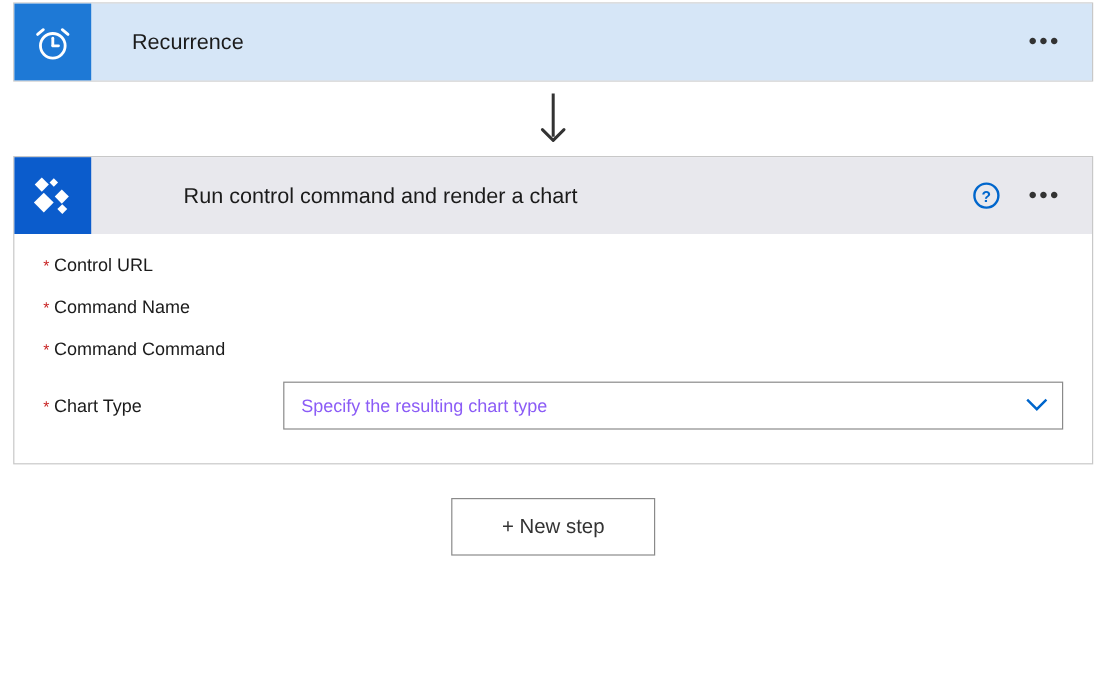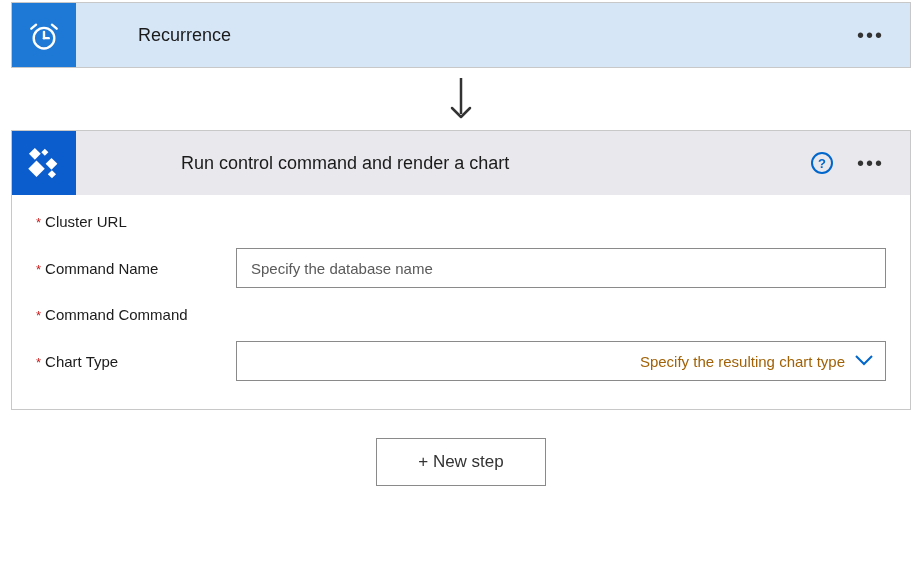--- a/index.html
+++ b/index.html
@@ -54,21 +54,20 @@
     .action-header .header-icon {
       background: #0b5ccc;
     }
 
     .header-title {
       flex: 1;
       padding-left: 34px;
       font-size: 18px;
       color: #1b1b1b;
       font-weight: 400;
-      margin-left: 28px;
     }
 
     .header-actions {
       display: flex;
       align-items: center;
       gap: 18px;
     }
 
     .ellipsis-icon {
       font-size: 20px;
@@ -146,26 +145,26 @@
       flex: 1;
       position: relative;
     }
 
     .field-select {
       width: 100%;
       height: 40px;
       border: 1px solid #8a8a8a;
       padding: 0 40px 0 14px;
       font-size: 15px;
-      color: #a16207;
+      color: #8b5cf6;
       font-family: inherit;
       background: #fff;
       appearance: none;
       cursor: pointer;
-      text-align: right;
+      text-align: left;
     }
 
     .chevron-wrap {
       position: absolute;
       right: 12px;
       top: 50%;
       transform: translateY(-50%);
       pointer-events: none;
     }
 
@@ -235,30 +234,29 @@
       <div class="help-icon">?</div>
       <div class="ellipsis-icon">•••</div>
     </div>
   </div>
 
   <div class="card-body">
 
     <div class="form-row">
       <div class="field-label-wrap">
         <span class="required-star">*</span>
-        <span>Cluster URL</span>
+        <span>Control URL</span>
       </div>
     </div>
 
     <div class="form-row">
       <div class="field-label-wrap">
         <span class="required-star">*</span>
         <span>Command Name</span>
       </div>
-      <input type="text" class="field-input" placeholder="Specify the database name" style="">
     </div>
 
     <div class="form-row">
       <div class="field-label-wrap">
         <span class="required-star">*</span>
         <span>Command Command</span>
       </div>
     </div>
 
     <div class="form-row">

